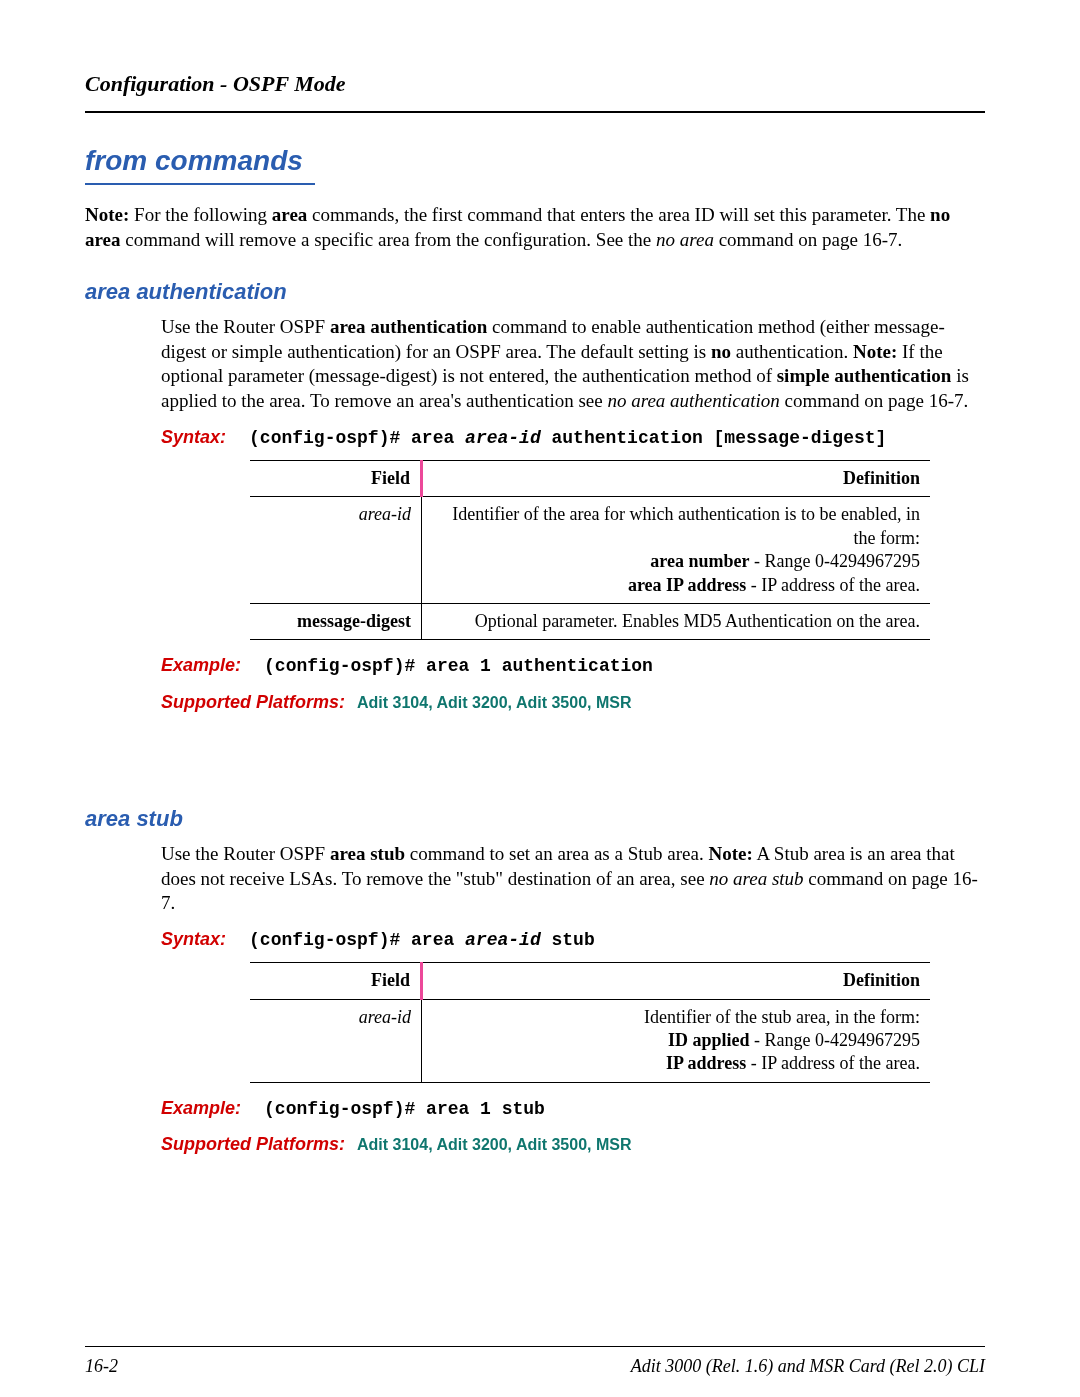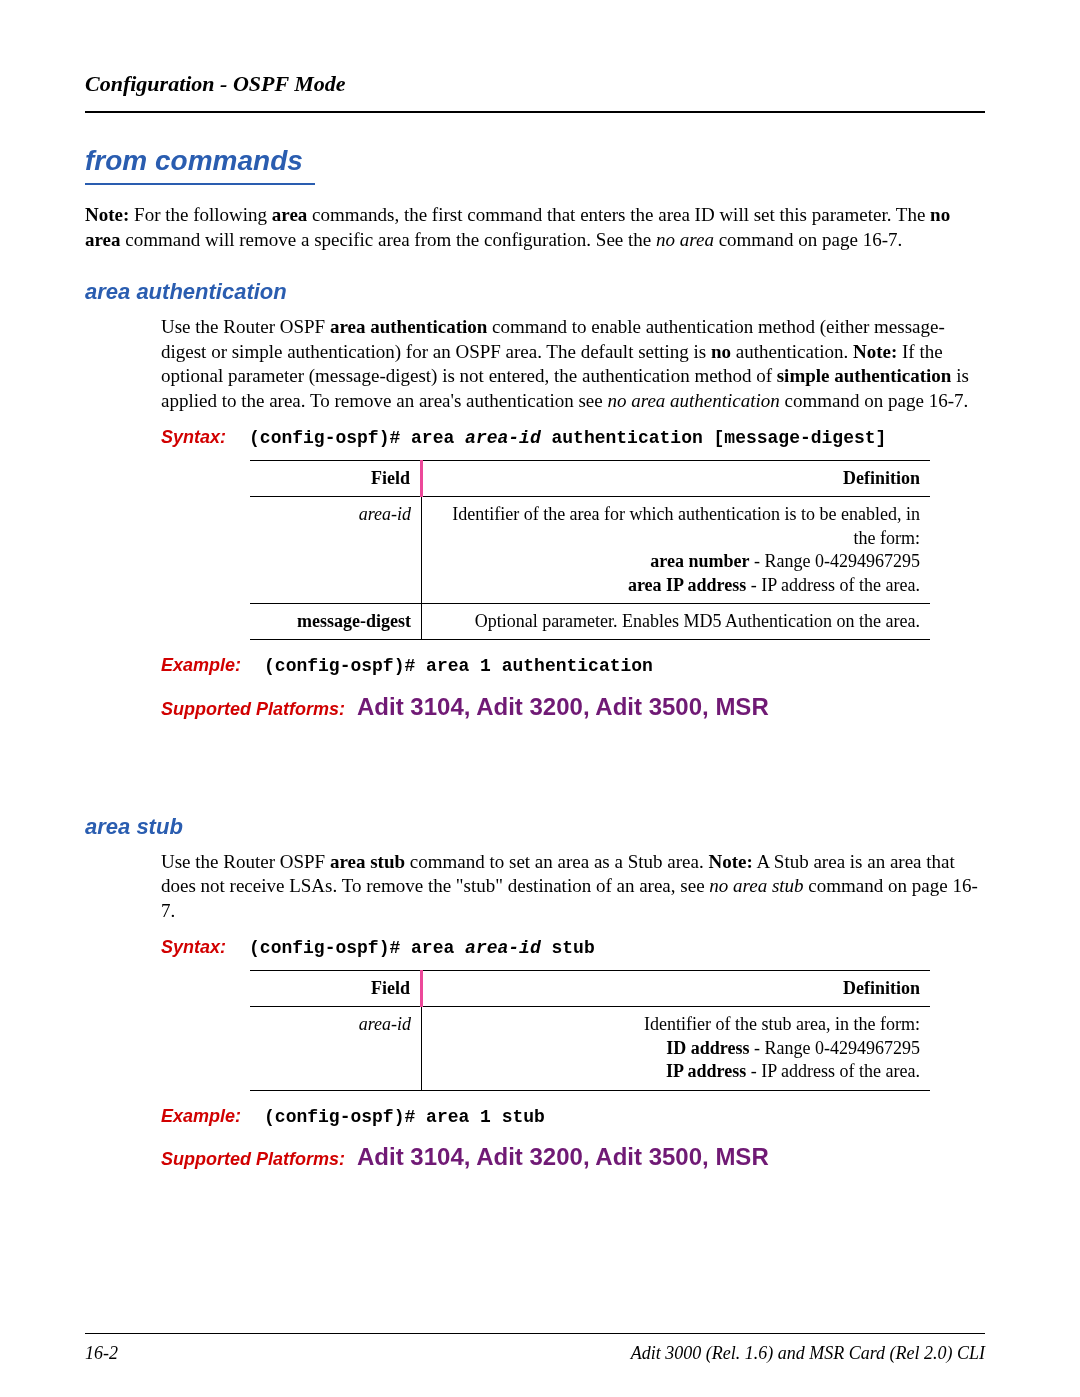--- a/index.html
+++ b/index.html
@@ -58,22 +58,22 @@
     color:var(--red);
     font-family:Arial,Helvetica,sans-serif;
     font-weight:bold;
     font-style:italic;
     font-size:18px;
   }
   .label-black{
     font-family:Arial,Helvetica,sans-serif;
     font-weight:bold;
     font-style:italic;
-    font-size:24px;
-    color:#701a75;
+    font-size:16px;
+    color:#0f766e;
   }
   .mono{font-family:"Courier New",Courier,monospace;font-size:18px;}
   .mono-bold{font-weight:bold;}
   .mono-italic{font-style:italic;}
   .syntax-row,.example-row,.platforms-row{
     margin:12px 0 10px 76px;
     display:flex;
     gap:23px;
     align-items:baseline;
   }
@@ -95,21 +95,21 @@
     border-bottom:1.5px solid #000;
   }
   table.def thead th+th{border-left:3px solid #ec4899;}
   table.def tbody tr td{border-bottom:1px solid #000;}
   table.def tbody tr td+td{border-left:1px solid #000;}
   table.def tbody tr:last-child td{border-bottom:1.5px solid #000;}
   .fld-italic{font-style:italic;}
   .fld-bold{font-weight:bold;}
   .footer{
     position:absolute;
-    left:85px;right:95px;bottom:32px;
+    left:85px;right:95px;bottom:19px;
     border-top:1px solid #000;
     padding-top:8px;
     display:flex;
     justify-content:space-between;
     font-style:italic;
     font-size:18px;
   }
   .section2-gap{height:55px;}
 </style>
 </head>
@@ -189,21 +189,21 @@
     <tr>
       <th style="width:150px;">Field</th>
       <th>Definition</th>
     </tr>
   </thead>
   <tbody>
     <tr>
       <td class="fld-italic">area-id</td>
       <td>
         <span>Identifier of the stub area, in the form:</span><br>
-        <b>ID address</b><span> - Range 0-4294967295</span><br>
+        <b>ID applied</b><span> - Range 0-4294967295</span><br>
         <b>IP address</b><span> - IP address of the area.</span>
       </td>
     </tr>
   </tbody>
 </table>
 
 <div class="example-row">
   <span class="label-red">Example:</span>
   <span class="mono mono-bold">(config-ospf)# area 1 stub</span>
 </div>

